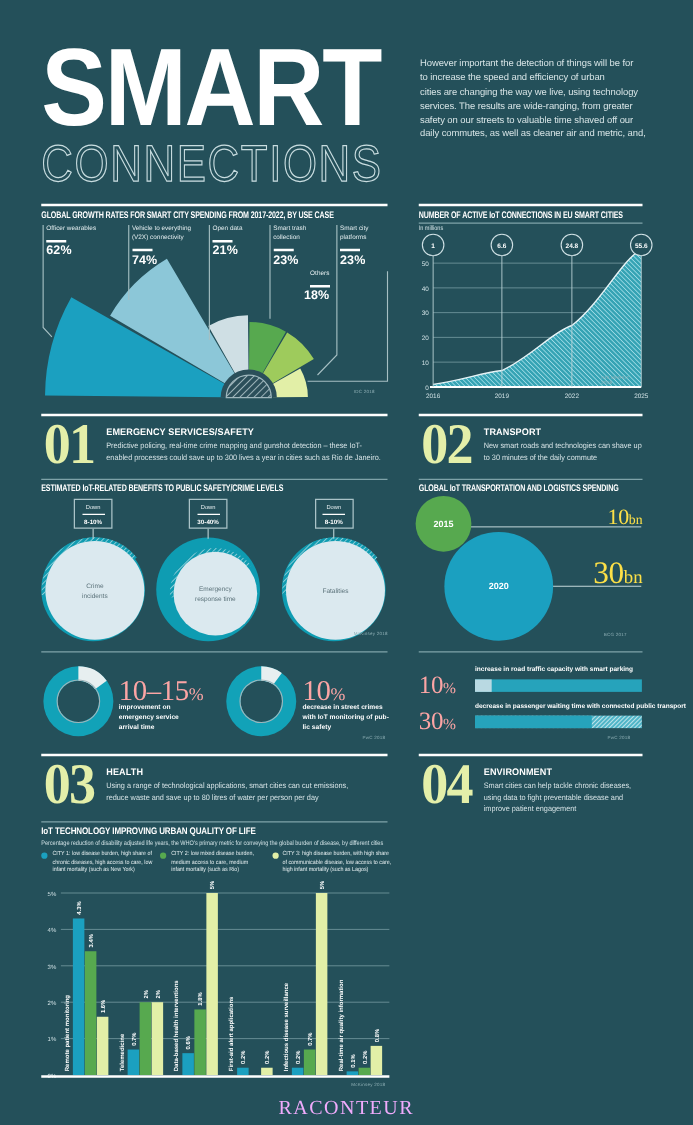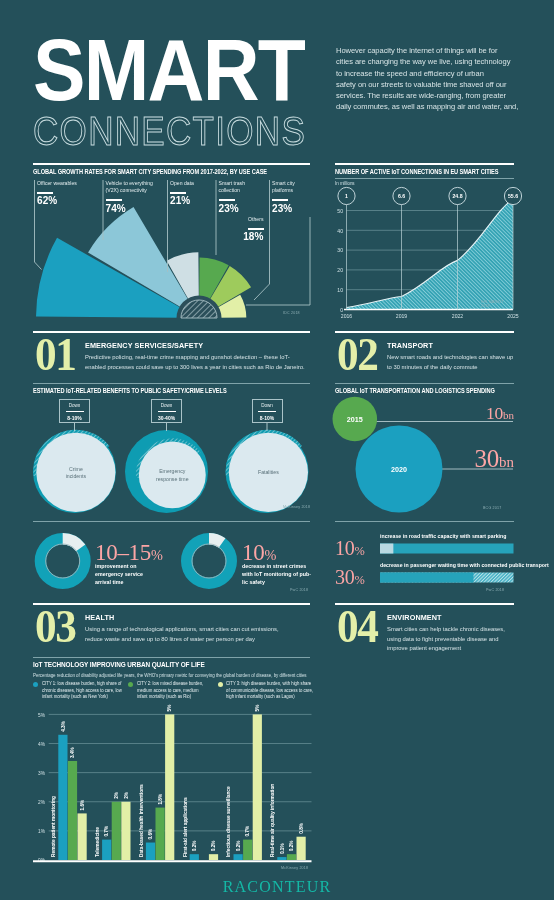--- a/index.html
+++ b/index.html
@@ -48,21 +48,21 @@
   .c1lab.right .u{margin-left:auto;}
 
   
   .c3box{position:absolute;width:31px;height:24px;border:1px solid #aac3c8;
     box-sizing:border-box;text-align:center;}
   .c3box .t{font-size:4.6px;color:#e6eff1;margin-top:3.2px;}
   .c3box .u{height:1.6px;background:#ffffff;width:18px;margin:2.6px auto 2.4px auto;}
   .c3box .v{font-size:5px;font-weight:bold;color:#ffffff;}
 
   
-  .bigval{font-family:"Liberation Serif",serif;font-size:17.5px;line-height:17.5px;color:#fca5a5;
+  .bigval{font-family:"Liberation Serif",serif;font-size:17.5px;line-height:17.5px;color:#fde047;
     text-align:right;letter-spacing:-0.3px;}
   .bigval .u2{font-size:11px;letter-spacing:0;}
   .bigval.big2{font-size:25px;line-height:25px;}
   .bigval.big2 .u2{font-size:15px;}
 
   
   .statbig{font-family:"Liberation Serif",serif;font-size:23px;line-height:23px;color:#fca5a5;
     letter-spacing:-0.3px;white-space:nowrap;}
   .statcap{font-size:5.3px;line-height:7.8px;color:#ffffff;font-weight:bold;letter-spacing:0.02px;}
   .statbig .pct{font-size:0.62em;}
@@ -70,36 +70,36 @@
   .barcap{font-size:5.2px;color:#ffffff;font-weight:bold;letter-spacing:0.02px;white-space:nowrap;}
 
   
   .c7leg{position:absolute;display:flex;align-items:flex-start;}
   .c7leg .dot{width:5px;height:5px;border-radius:50%;display:inline-block;margin-top:1px;flex:0 0 auto;}
   .c7leg .lt{font-size:4.75px;line-height:6.6px;color:#e6eff1;margin-left:3.6px;
     transform:scaleX(0.90);transform-origin:0 0;white-space:nowrap;}
 
   
   #footer-logo{left:0;top:878px;width:554px;text-align:center;
-    font-family:"Liberation Serif",serif;font-size:16px;letter-spacing:1.2px;color:#14b8a6;}
+    font-family:"Liberation Serif",serif;font-size:16px;letter-spacing:1.2px;color:#f0abfc;}
 </style>
 </head>
 <body>
 
 <div class="page">
 
   <div class="abs" id="title-smart">SMART</div>
   <div class="abs" id="title-connections">CONNECTIONS</div>
   <div class="abs" id="intro">
-      <span class="ln">However capacity the internet of things will be for</span>
+      <span class="ln">However important the detection of things will be for</span>
+      <span class="ln">to increase the speed and efficiency of urban</span>
       <span class="ln">cities are changing the way we live, using technology</span>
-      <span class="ln">to increase the speed and efficiency of urban</span>
+      <span class="ln">services. The results are wide-ranging, from greater</span>
       <span class="ln">safety on our streets to valuable time shaved off our</span>
-      <span class="ln">services. The results are wide-ranging, from greater</span>
-      <span class="ln">daily commutes, as well as mapping air and water, and,</span>
+      <span class="ln">daily commutes, as well as cleaner air and metric, and,</span>
     </div>
 
   <div class="abs rule" style="left:33px;top:163px;width:277px;"></div>
   <div class="abs sec-title" style="left:33px;top:167px;">GLOBAL GROWTH RATES FOR SMART CITY SPENDING FROM 2017-2022, BY USE CASE</div>
   <svg class="abs" id="chart1" width="554" height="900" style="left:0;top:0;pointer-events:none;" viewBox="0 0 554 900">
     <defs>
       <pattern id="hub-hatch" width="4" height="4" patternTransform="rotate(45)" patternUnits="userSpaceOnUse">
         <rect width="4" height="4" fill="#2b4f5a"></rect>
         <line x1="0" y1="0" x2="0" y2="4" stroke="#cfe0e4" stroke-width="1.1"></line>
       </pattern>

